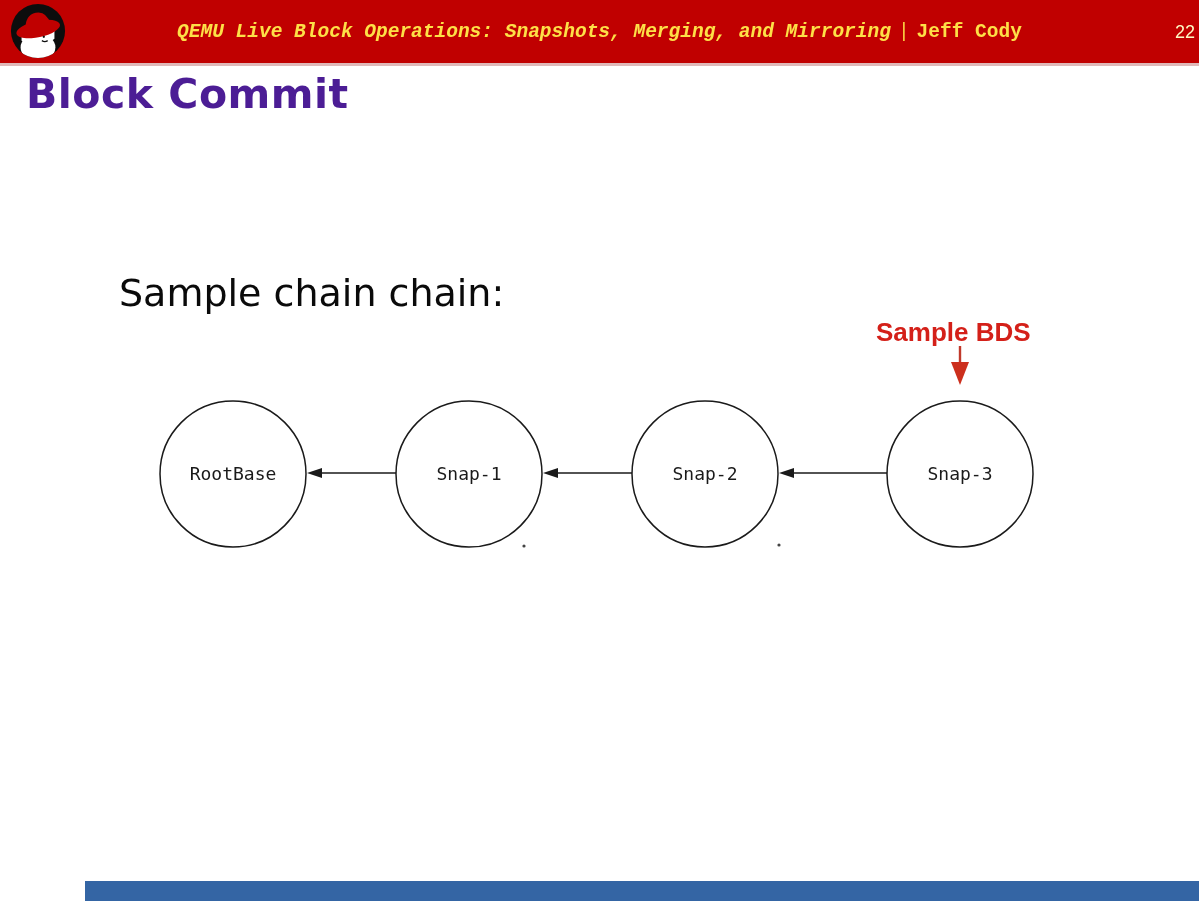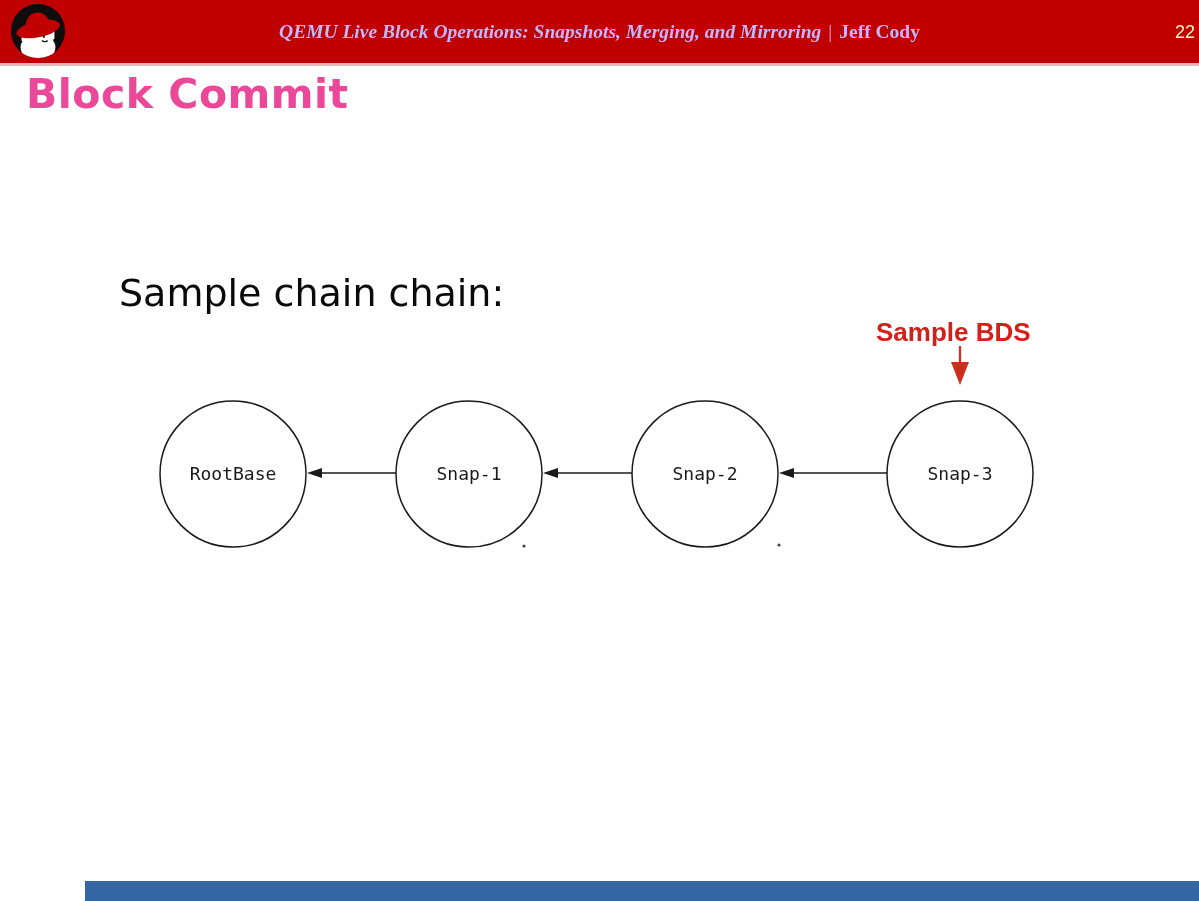--- a/index.html
+++ b/index.html
@@ -9,38 +9,38 @@
     font-family:"DejaVu Sans", sans-serif;
   }
   
   .hdr {
     position:absolute; top:0; left:0; right:0; height:63px;
     background:#c00000;
   }
   .hdr-logo { position:absolute; left:9px; top:2px; width:58px; height:58px; }
   .hdr-title {
     position:absolute; left:50%; top:50%; transform:translate(-50%,-50%);
-    white-space:nowrap; color:#c4b5fd; font-size:19.5px;
-    font-family:Liberation Serif, serif;
+    white-space:nowrap; color:#fde047; font-size:19.5px;
+    font-family:Liberation Mono, monospace;
   }
   .t-main { font-weight:bold; font-style:italic; }
   .t-sep  { font-weight:normal; font-style:normal; margin:0 7px; opacity:0.95; }
   .t-author { font-weight:bold; font-style:normal; }
   .hdr-pagenum {
     position:absolute; right:4px; top:50%; transform:translateY(-50%);
     color:#fef9c3; font-size:18px; font-family:"Liberation Sans", sans-serif;
   }
   .hdr-rule {
     position:absolute; top:63px; left:0; right:0; height:3px;
     background:#dfb9b9;
   }
   
   .slide-title {
     position:absolute; left:26px; top:70px; margin:0;
-    font-size:41px; font-weight:bold; color:#ec4899; letter-spacing:0.5px;
+    font-size:41px; font-weight:bold; color:#4c1d95; letter-spacing:0.5px;
   }
   .caption {
     position:absolute; left:119px; top:271px;
     font-size:38px; color:#0a0a0a;
   }
   .annotation {
     position:absolute; left:876px; top:317px;
     font-size:26px; font-weight:bold; color:#d42019;
     font-family:"Liberation Sans", sans-serif;
   }

